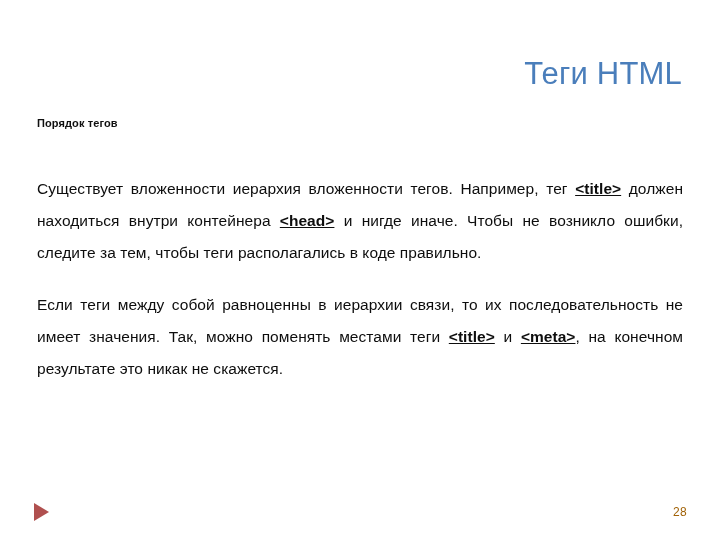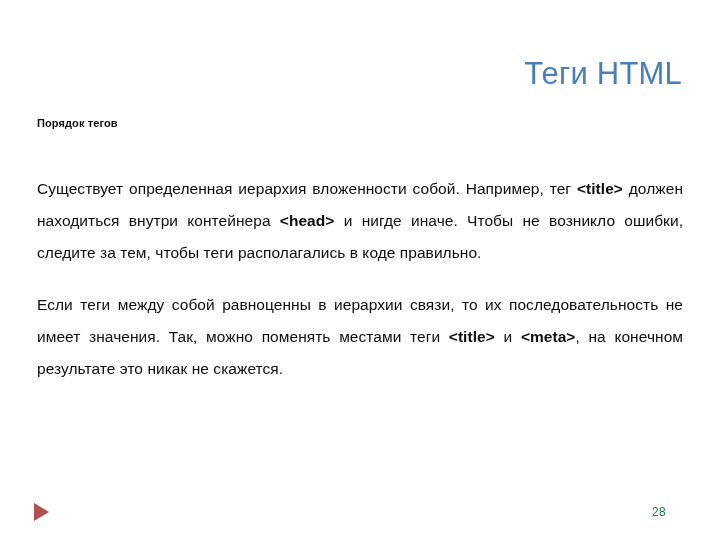--- a/index.html
+++ b/index.html
@@ -63,56 +63,57 @@
     letter-spacing: 0.05px;
   }
 
   .para + .para {
     margin-top: 20px;
   }
 
   
   .para .tag {
     font-weight: bold;
+    text-decoration: underline;
   }
 
   
   .footer-triangle {
     position: absolute;
     left: 34px;
     top: 503px;
     width: 0;
     height: 0;
     border-top: 9px solid transparent;
     border-bottom: 9px solid transparent;
     border-left: 15px solid #b0504f;
   }
 
   .page-number {
     position: absolute;
-    right: 41px;
+    right: 20px;
     top: 505px;
     width: 40px;
     text-align: center;
     font-size: 12px;
-    color: #15803d;
+    color: #a16207;
     letter-spacing: 0.3px;
   }
 </style>
 </head>
 <body>
 
 <div class="slide">
 
   <h1 class="slide-title">Теги HTML</h1>
 
   <h2 class="subheading">Порядок тегов</h2>
 
   <div class="body-block">
-    <p class="para"><span>Существует определенная иерархия вложенности собой. Например, тег </span><span class="tag">&lt;title&gt;</span><span> должен находиться внутри контейнера </span><span class="tag">&lt;head&gt;</span><span> и нигде иначе. Чтобы не возникло ошибки, следите за тем, чтобы теги располагались в коде правильно.</span></p>
+    <p class="para"><span>Существует вложенности иерархия вложенности тегов. Например, тег </span><span class="tag">&lt;title&gt;</span><span> должен находиться внутри контейнера </span><span class="tag">&lt;head&gt;</span><span> и нигде иначе. Чтобы не возникло ошибки, следите за тем, чтобы теги располагались в коде правильно.</span></p>
     <p class="para"><span>Если теги между собой равноценны в иерархии связи, то их последовательность не имеет значения. Так, можно поменять местами теги </span><span class="tag">&lt;title&gt;</span><span> и </span><span class="tag">&lt;meta&gt;</span><span>, на конечном результате это никак не скажется.</span></p>
   </div>
 
   <div class="footer-triangle"></div>
 
   <div class="page-number">28</div>
 
 </div>
 
 </body></html>

